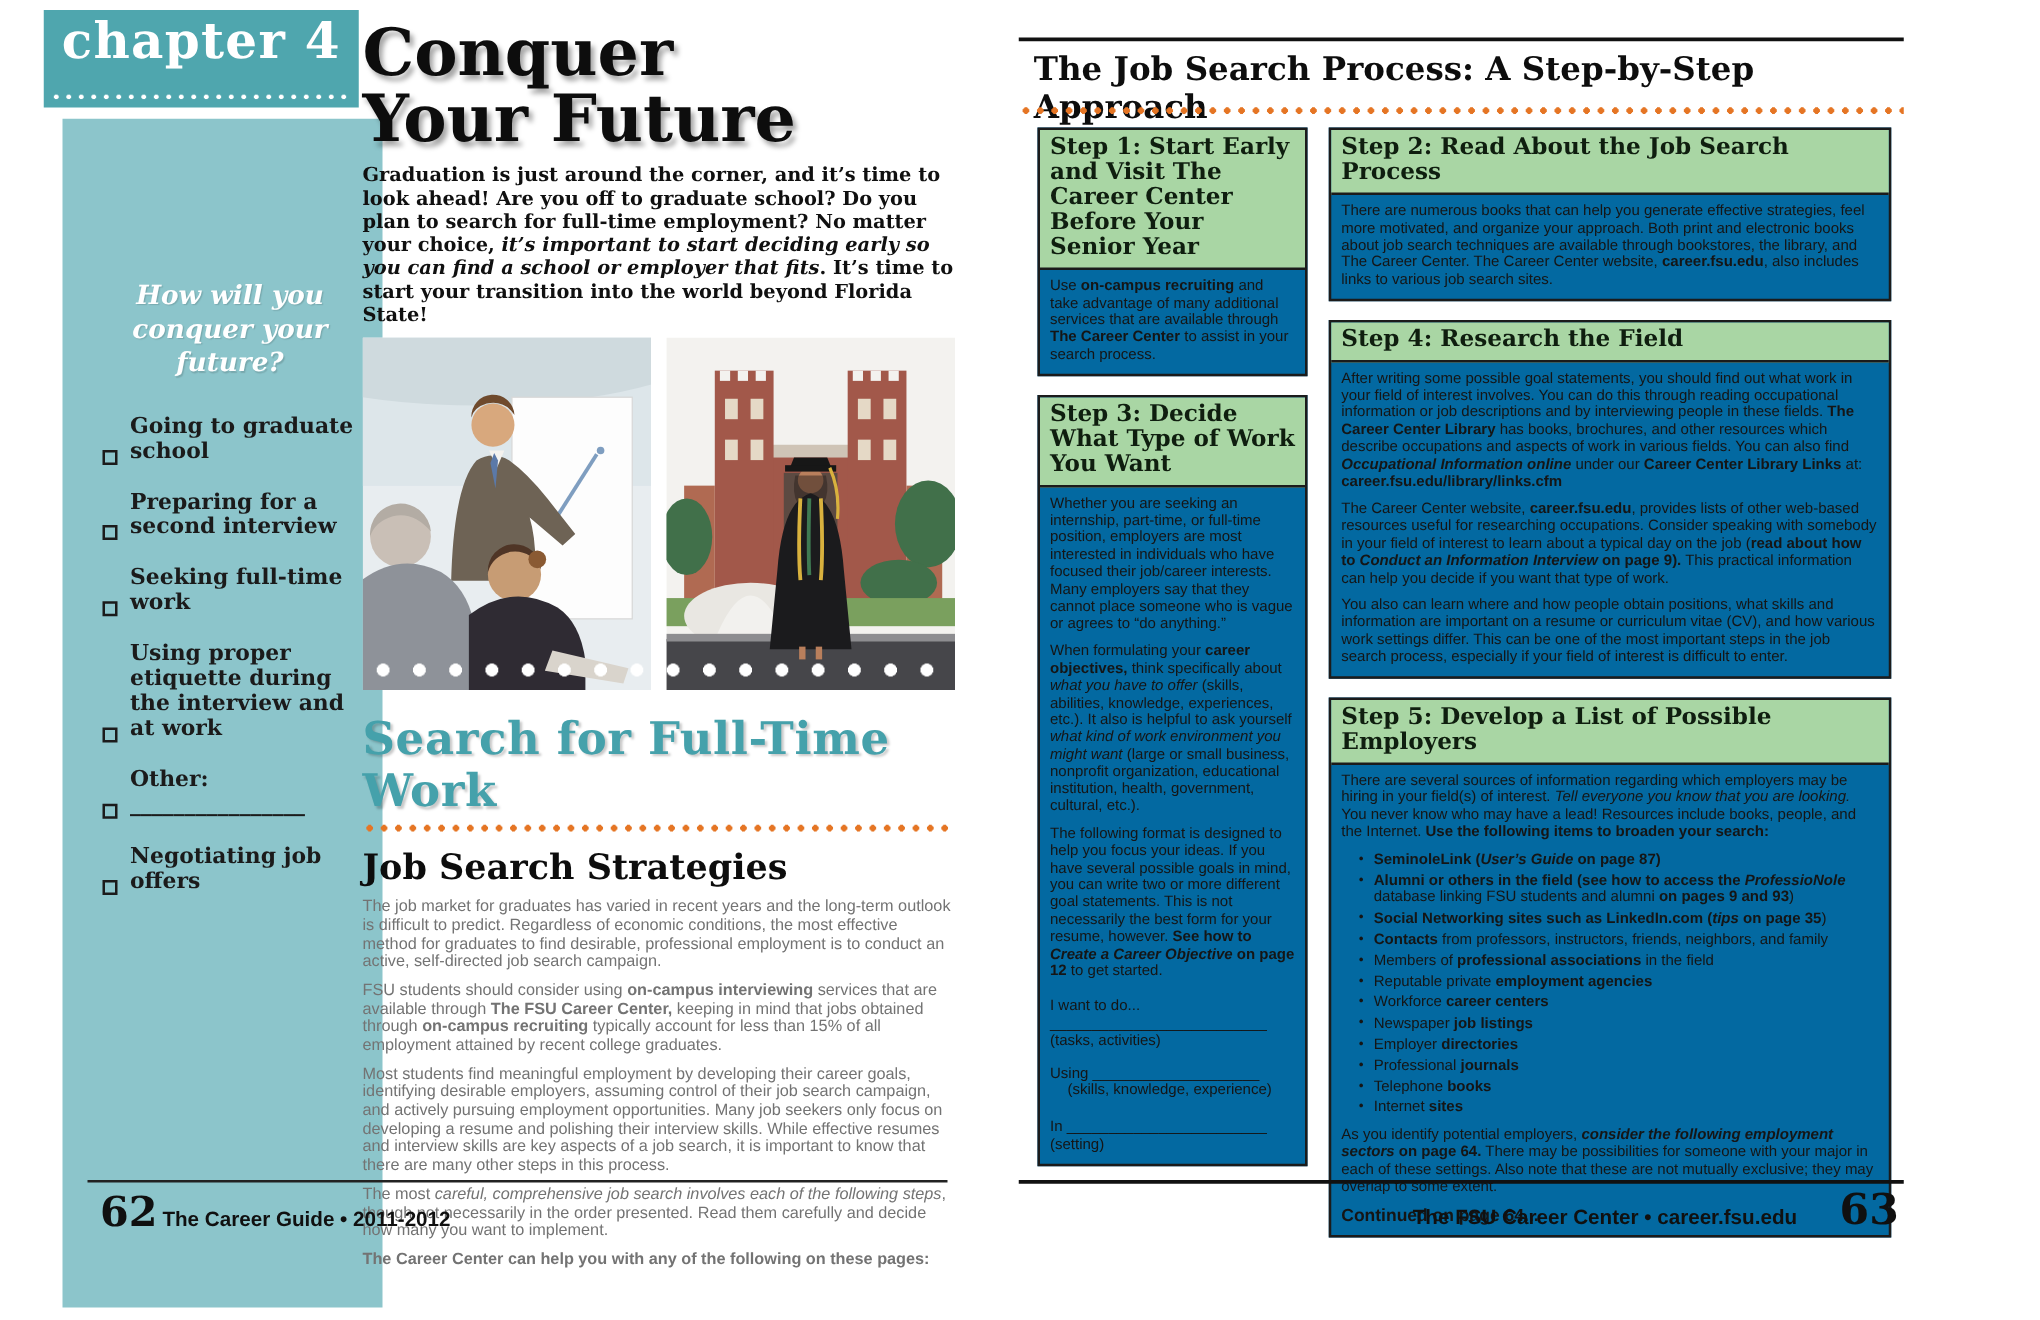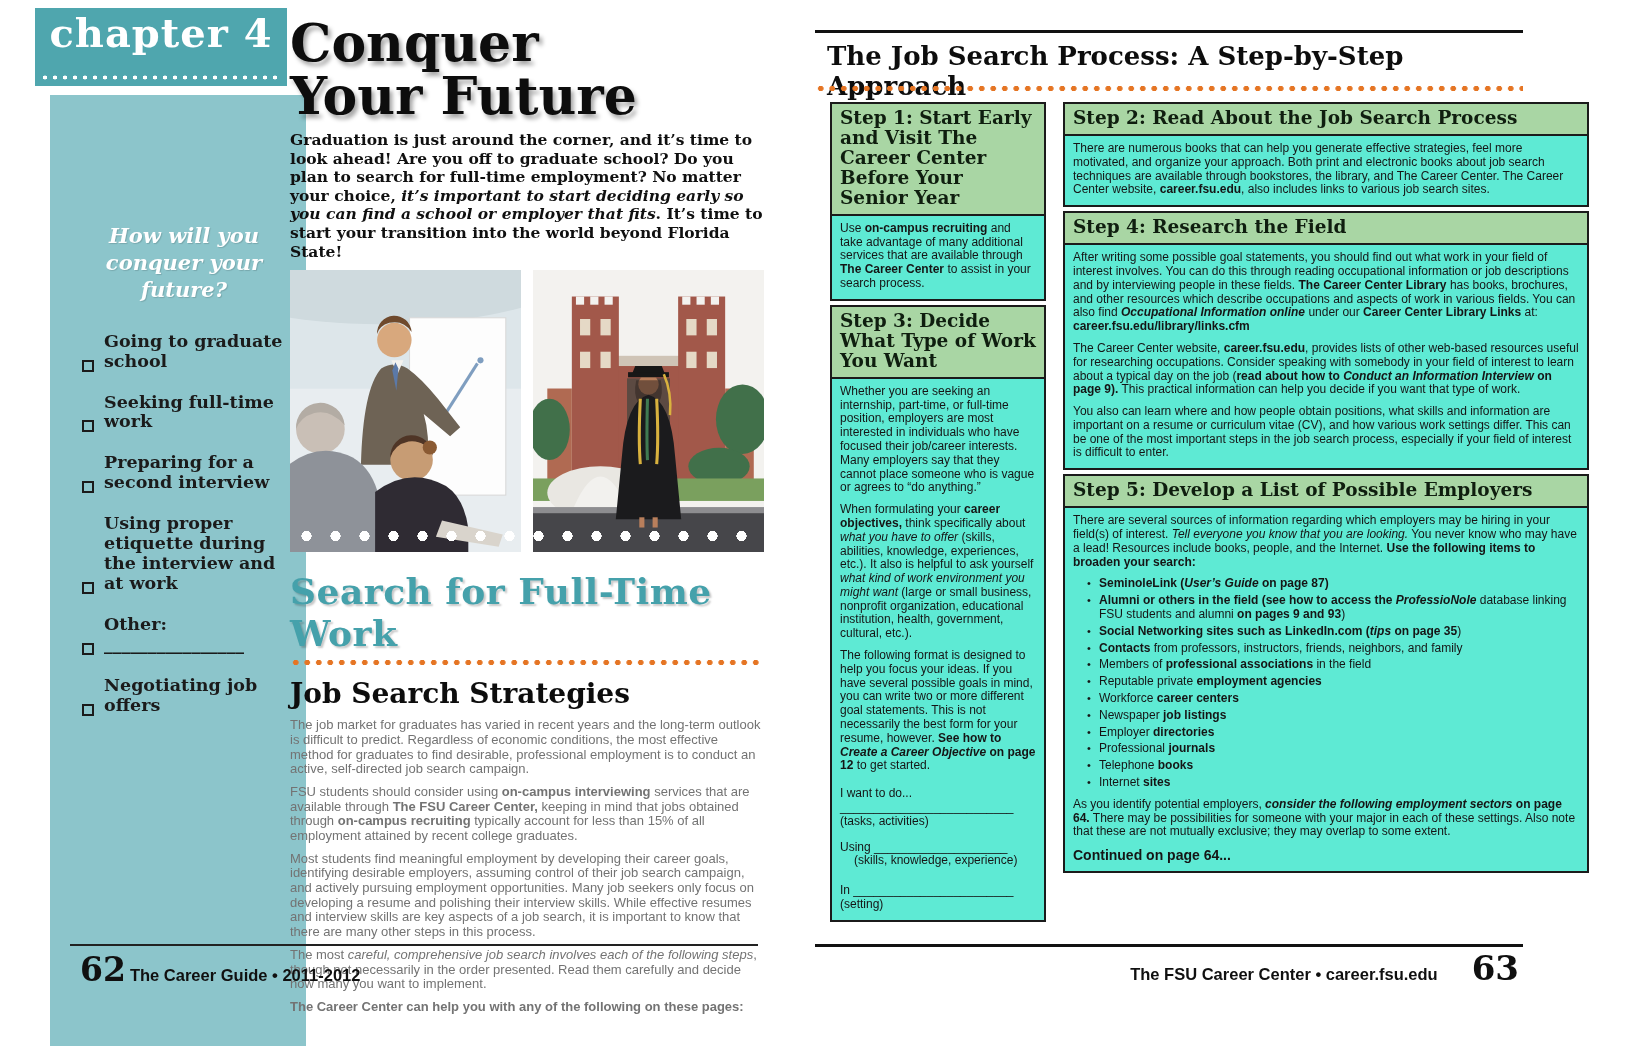--- a/index.html
+++ b/index.html
@@ -58,22 +58,22 @@
 
   
   .right-page { position:absolute; left:815px; top:0; width:708px; height:1056px; }
   .top-rule { position:absolute; left:0; top:30px; width:708px; height:3px; background:#111; }
   .rp-header { position:absolute; left:12px; top:41px; margin:0; font-family:"DejaVu Serif", serif;
     font-weight:bold; font-size:26px; color:#0d0d0d; }
   .rp-dotted { position:absolute; left:0; top:85px; width:708px; }
 
   .steps { position:absolute; left:15px; top:102px; width:693px; display:flex; gap:17px; align-items:flex-start; }
   .col-narrow { width:216px; flex:none; }
-  .col-wide { width:526px; flex:none; }
-  .step-box { border:2px solid #1b1b1b; background:#5eead4; margin-bottom:4px; }
+  .col-wide { width:450px; flex:none; }
+  .step-box { border:2px solid #1b1b1b; background:#0369a1; margin-bottom:15px; }
   .step-head { background:#a9d6a4; border-bottom:2px solid #1b1b1b; font-family:"DejaVu Serif", serif;
     font-weight:bold; font-size:18.5px; line-height:1.08; padding:4px 8px 6px; color:#0f1e0f; }
   .step-body { padding:6px 8px 8px; font-size:12px; line-height:1.15; color:#151515; }
   .step-body p { margin:0 0 8px; }
   .step-body p:last-child { margin-bottom:0; }
 
   .bullets { list-style:none; margin:2px 0 8px; padding:0 0 0 14px; }
   .bullets li { position:relative; padding-left:12px; margin-bottom:3px; }
   .bullets li::before { content:"•"; position:absolute; left:0; top:0; font-size:11px; }
 
@@ -98,25 +98,25 @@
 
 <div class="sidebar-panel">
   <div class="sidebar-question">How will you conquer your future?</div>
   <ul class="checklist">
     <li class="check-item">
       <span class="checkbox"></span>
       <span>Going to graduate school</span>
     </li>
     <li class="check-item">
       <span class="checkbox"></span>
+      <span>Preparing for a second interview</span>
+    </li>
+    <li class="check-item">
+      <span class="checkbox"></span>
       <span>Seeking full-time work</span>
-    </li>
-    <li class="check-item">
-      <span class="checkbox"></span>
-      <span>Preparing for a second interview</span>
     </li>
     <li class="check-item">
       <span class="checkbox"></span>
       <span>Using proper etiquette during the interview and at work</span>
     </li>
     <li class="check-item">
       <span class="checkbox"></span>
       <span>Other: ________________</span>
     </li>
     <li class="check-item">

